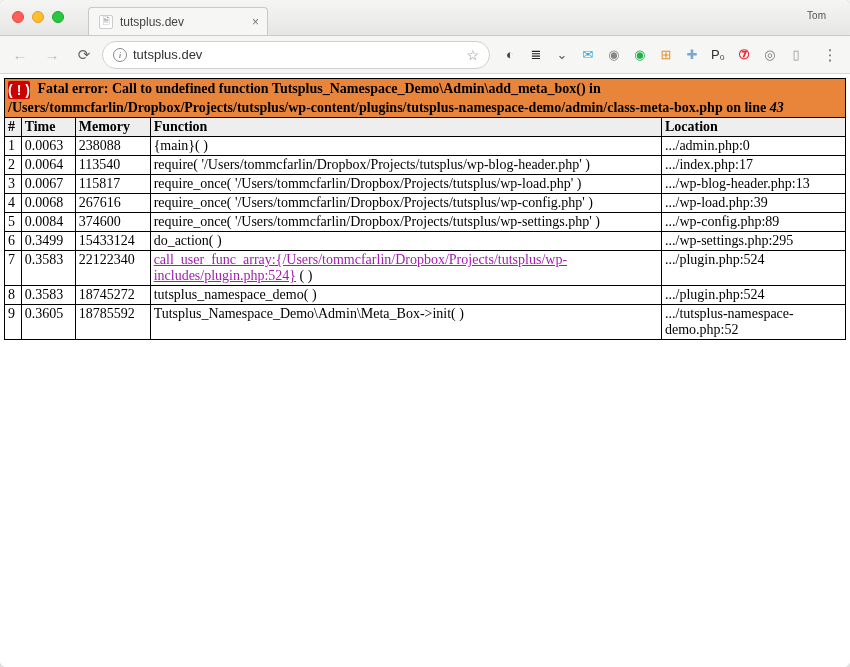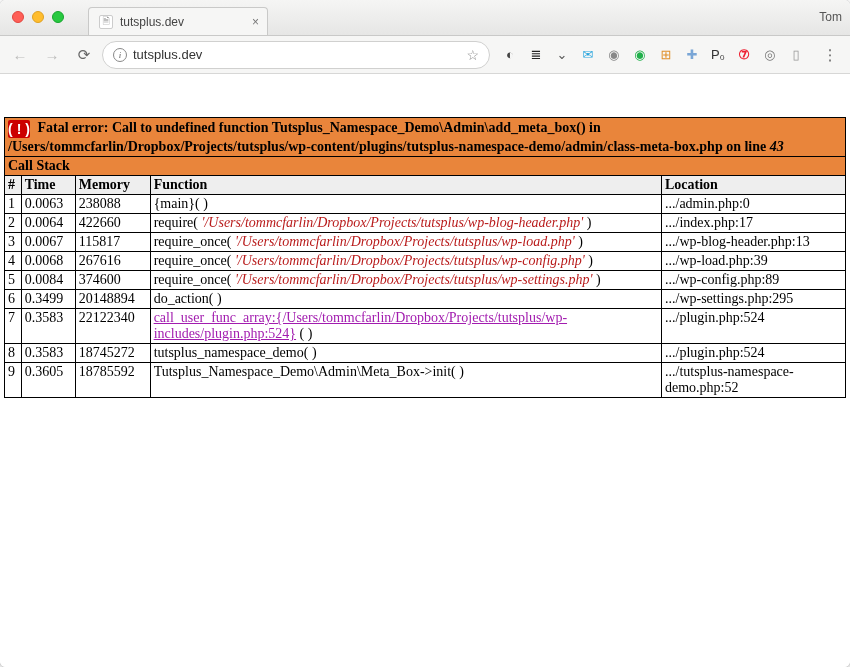--- a/index.html
+++ b/index.html
@@ -55,21 +55,21 @@
   .tab .favicon {
     width: 14px; height: 14px; border-radius: 2px;
     background: #fff; border:1px solid #ccc;
     display:flex;align-items:center;justify-content:center;
     font-size:9px;color:#888;
   }
   .tab .close {
     position:absolute; right:8px; top:7px; font-size:12px; color:#777;
   }
   .profile {
-    position:absolute; right:8px; top:10px; font-size:12px; color:#555;
+    position:absolute; right:24px; top:10px; font-size:10px; color:#555;
   }
   .toolbar {
     height: 38px;
     display:flex; align-items:center;
     background:#f6f6f5;
     border-bottom:1px solid #d7d7d6;
     padding:0 6px;
     gap:4px;
   }
   .tbtn {
@@ -93,21 +93,20 @@
   .omni .star { margin-left:auto; color:#888; font-size:14px; }
   .exticons { display:flex; gap:2px; padding:0 4px; }
   .ext {
     width:24px;height:24px;display:flex;align-items:center;justify-content:center;
     font-size:13px;
   }
   .content {
     flex:1; overflow:auto;
     background:#fff;
     padding:4px;
-    margin-top:39px;
   }
   table.err {
     border-collapse:collapse;
     width:100%;
     font-family: "Times New Roman", Times, serif;
     font-size:14px;
     color:#000;
   }
   table.err th, table.err td {
     border:1px solid #000;
@@ -131,21 +130,21 @@
     border-radius:2px;
     margin-right:4px;
     vertical-align:middle;
     line-height:18px;
     font-family:Arial;
   }
   .banner .line { font-style:italic; }
   .callstack { background:#e9853b; font-weight:bold; }
   th.hdr { background:#eee; font-weight:bold; }
   td.num { text-align:right; }
-  .fn-path { color:#b91c1c;font-style:italic; }
+  .fn-path { color:#000000; }
   .fn-link { color:#a21caf; text-decoration:underline; }
 </style>
 </head>
 <body>
 
 <div class="window">
 
   <div class="titlebar">
     <div class="traffic">
       <div class="dot red"></div>
@@ -189,42 +188,39 @@
   <div class="content">
     <table class="err">
       <tbody>
           <tr>
             <th colspan="5" class="banner">
         <span class="icn">( ! )</span>
         <span>Fatal error: </span><span>Call to undefined function Tutsplus_Namespace_Demo\Admin\add_meta_box() in /Users/tommcfarlin/Dropbox/Projects/tutsplus/wp-content/plugins/tutsplus-namespace-demo/admin/class-meta-box.php on line </span><span class="line">43</span>
       </th>
           </tr>
       <tr>
-            <th colspan="5" class="callstack">Call Stack</th>
-          </tr>
-      <tr>
         <th class="hdr">#</th>
         <th class="hdr">Time</th>
         <th class="hdr">Memory</th>
         <th class="hdr">Function</th>
         <th class="hdr">Location</th>
       </tr>
       </tbody>
         <tbody id="stack-body">
           <tr>
             <td class="num">1</td>
             <td class="num">0.0063</td>
             <td class="num">238088</td>
             <td>{main}( )</td>
             <td>.../admin.php:0</td>
           </tr>
           <tr>
             <td class="num">2</td>
             <td class="num">0.0064</td>
-            <td class="num">422660</td>
+            <td class="num">113540</td>
             <td>require( <span class="fn-path">'/Users/tommcfarlin/Dropbox/Projects/tutsplus/wp-blog-header.php'</span> )</td>
             <td>.../index.php:17</td>
           </tr>
           <tr>
             <td class="num">3</td>
             <td class="num">0.0067</td>
             <td class="num">115817</td>
             <td>require_once( <span class="fn-path">'/Users/tommcfarlin/Dropbox/Projects/tutsplus/wp-load.php'</span> )</td>
             <td>.../wp-blog-header.php:13</td>
           </tr>
@@ -238,21 +234,21 @@
           <tr>
             <td class="num">5</td>
             <td class="num">0.0084</td>
             <td class="num">374600</td>
             <td>require_once( <span class="fn-path">'/Users/tommcfarlin/Dropbox/Projects/tutsplus/wp-settings.php'</span> )</td>
             <td>.../wp-config.php:89</td>
           </tr>
           <tr>
             <td class="num">6</td>
             <td class="num">0.3499</td>
-            <td class="num">20148894</td>
+            <td class="num">15433124</td>
             <td>do_action( )</td>
             <td>.../wp-settings.php:295</td>
           </tr>
           <tr>
             <td class="num">7</td>
             <td class="num">0.3583</td>
             <td class="num">22122340</td>
             <td><span class="fn-link">call_user_func_array:{/Users/tommcfarlin/Dropbox/Projects/tutsplus/wp-includes/plugin.php:524}</span> ( )</td>
             <td>.../plugin.php:524</td>
           </tr>

